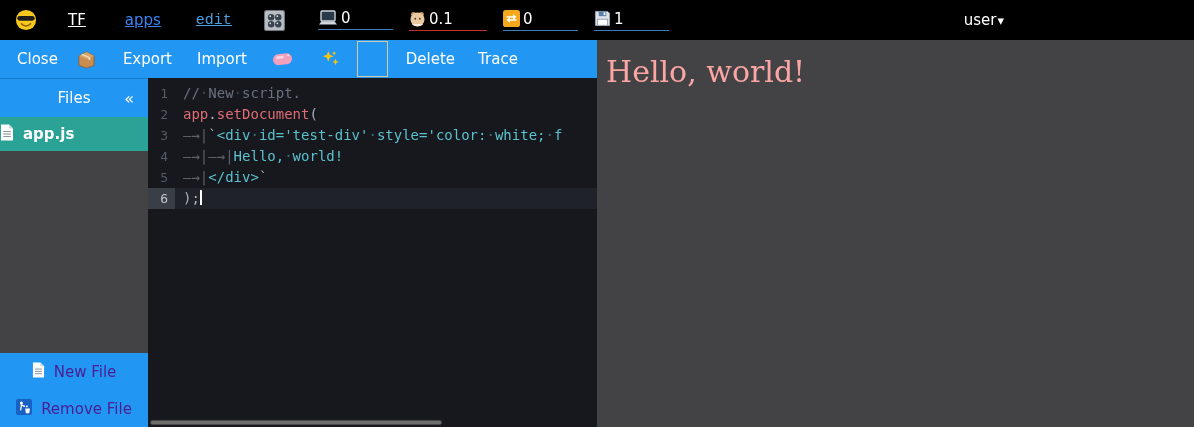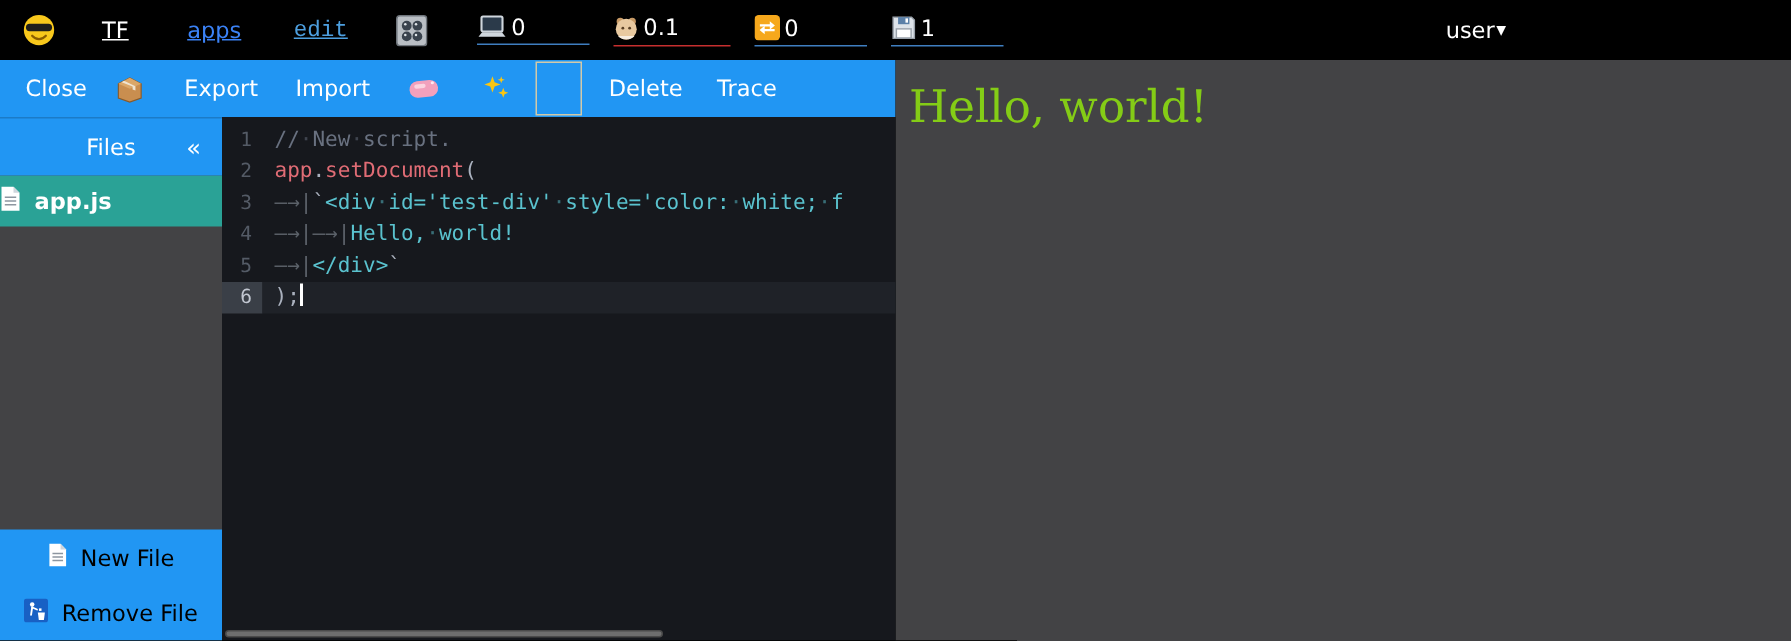--- a/index.html
+++ b/index.html
@@ -12,21 +12,21 @@
   .topbar .logo { width:22px; height:22px; display:inline-flex; }
   .tb-link { font-size:15px; text-decoration:underline; margin-left:32px; cursor:pointer; }
   .tb-link.tf { color:#ffffff; margin-left:31px; }
   .tb-link.apps { color:#3b82f6; margin-left:39px; }
   .tb-link.edit { color:#4d9fdf; margin-left:35px;font-family:Liberation Mono, monospace; }
   .knobs { margin-left:32px; width:21px; height:21px; display:inline-flex; }
   .counter { display:flex; align-items:flex-end; gap:3px; margin-left:16px; width:75px;
              padding-bottom:3px; border-bottom:1px solid #3f7ec0; }
   .counter.first { margin-left:33px; }
   .counter.wide { width:78px; }
-  .counter.u-red { border-bottom-color:#c62f2f;align-items:center; }
+  .counter.u-red { border-bottom-color:#c62f2f; }
   .counter .val { color:#fff; font-size:15px; line-height:16px; }
   .counter svg { display:block; }
   .usermenu { margin-left:auto; margin-right:14px; color:#fff; font-size:15px; cursor:pointer; display:flex; align-items:center; }
   .usermenu .caret { font-size:13px; margin-left:1px; }
 
   
   .toolbar { position:absolute; left:0; top:40px; width:597px; height:38px; background:#2196f3;
              display:flex; align-items:center; }
   .tb-btn { color:#fff; font-size:15px; cursor:pointer; display:flex; align-items:center; height:38px; }
   .tb-btn.close { margin-left:17px; }
@@ -35,37 +35,37 @@
   .tb-btn.export { margin-left:27px; }
   .tb-btn.import { margin-left:25px; }
   .tb-btn.ico-soap { margin-left:25px; }
   .tb-btn.ico-sparkles { margin-left:29px; }
   .tb-btn.empty { margin-left:17px; width:31px; height:36px; border:1px solid #d3c9a8; }
   .tb-btn.delete { margin-left:18px; }
   .tb-btn.trace { margin-left:23px; }
 
   
   .preview { position:absolute; left:597px; top:40px; width:597px; height:387px; background:#434345; }
-  .preview-text { color:#84cc16; font-family:"DejaVu Serif", serif; font-size:30px;
+  .preview-text { color:#fca5a5; font-family:"DejaVu Serif", serif; font-size:30px;
                   padding:14px 0 0 9px; }
 
   
   .sidebar { position:absolute; left:0; top:78px; width:148px; height:349px; background:#434345;
              display:flex; flex-direction:column; }
   .sb-header { height:39px; background:#2196f3; border-top:1px solid rgba(0,0,0,.18);
                display:flex; align-items:center; position:relative; flex:0 0 auto; }
   .sb-header .title { flex:1; text-align:center; color:#fff; font-size:15px; }
   .sb-header .collapse { position:absolute; right:14px; color:#fff; font-size:16px; cursor:pointer; }
   .sb-file { height:34px; background:#2aa296; display:flex; align-items:center; 
              gap:9px; cursor:pointer; flex:0 0 auto; }
   .sb-file .fname { color:#fff; font-size:15px; font-weight:bold; }
   .sb-filler { flex:1; }
   .sb-action { height:37px; background:#2196f3; display:flex; align-items:center; justify-content:center;
                gap:9px; cursor:pointer; flex:0 0 auto; }
-  .sb-action .alabel { color:#000000; font-size:15px; }
+  .sb-action .alabel { color:#4c1d95; font-size:15px; }
 
   
   .editor { position:absolute; left:148px; top:78px; width:449px; height:349px; background:#16181d;
             font-family:"DejaVu Sans Mono", monospace; font-size:14px; padding-top:5px; }
   .line { display:flex; height:21px; line-height:21px; }
   .gutter { flex:0 0 27px; text-align:right; padding-right:7px; color:#545b66; font-size:13px; }
   .code { flex:1; white-space:pre; overflow:hidden; padding-left:8px; color:#aab1be; }
   .line.active .gutter { background:#3a3f47; color:#c2c7d1; }
   .line.active .code { background:#1f2228; }
   .tok-comment { color:#697180; }

